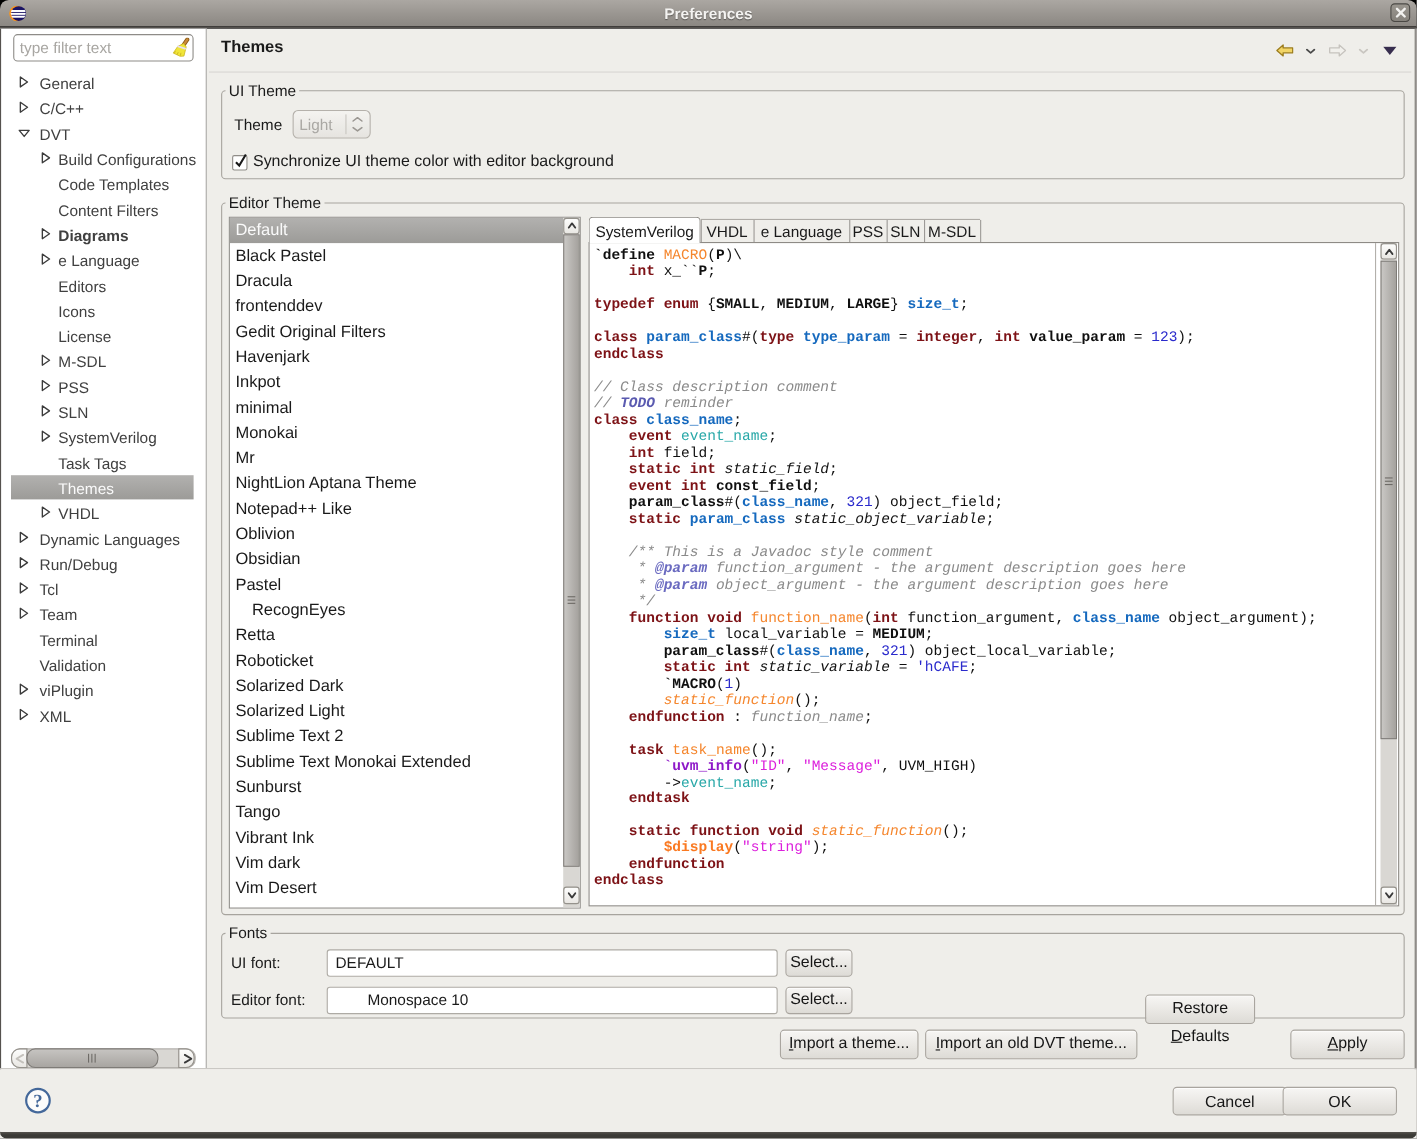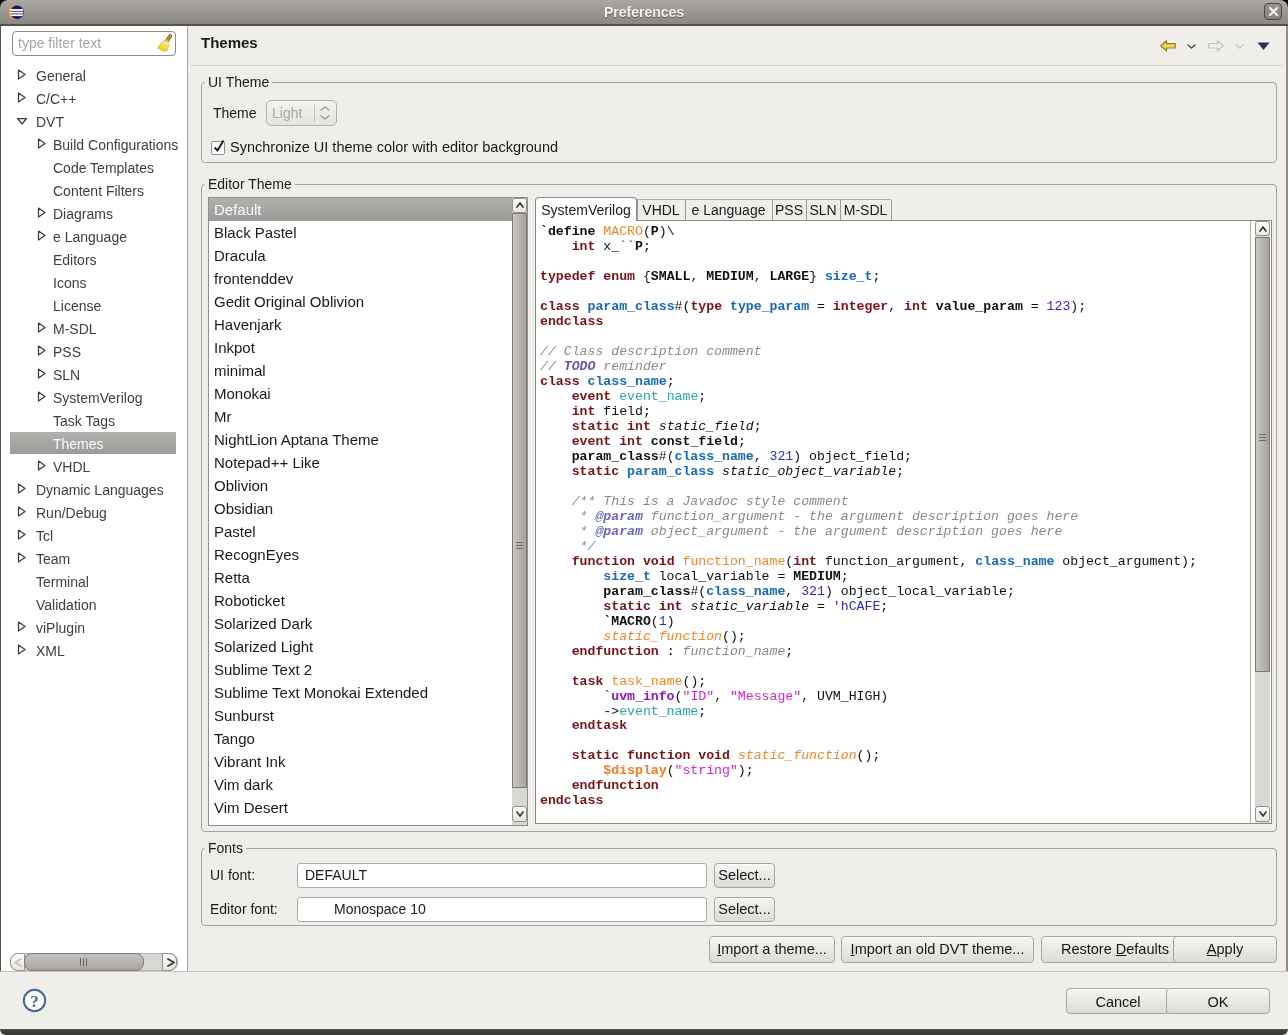--- a/index.html
+++ b/index.html
@@ -85,21 +85,21 @@
 <div class="trow" style="left:36px;top:111px;">DVT</div>
 <svg style="position:absolute;left:36px;top:138px" width="12" height="12">
       <path d="M2.5,1 L9,5.5 L2.5,10 Z" fill="none" stroke="#3c3c3c" stroke-width="1.25" stroke-linejoin="round"></path>
     </svg>
 <div class="trow" style="left:53px;top:134px;">Build Configurations</div>
 <div class="trow" style="left:53px;top:157px;">Code Templates</div>
 <div class="trow" style="left:53px;top:180px;">Content Filters</div>
 <svg style="position:absolute;left:36px;top:207px" width="12" height="12">
       <path d="M2.5,1 L9,5.5 L2.5,10 Z" fill="none" stroke="#3c3c3c" stroke-width="1.25" stroke-linejoin="round"></path>
     </svg>
-<div class="trow" style="left:53px;top:203px;">Diagrams</div>
+<div class="trow" style="left:53px;top:203px;font-weight:bold;">Diagrams</div>
 <svg style="position:absolute;left:36px;top:230px" width="12" height="12">
       <path d="M2.5,1 L9,5.5 L2.5,10 Z" fill="none" stroke="#3c3c3c" stroke-width="1.25" stroke-linejoin="round"></path>
     </svg>
 <div class="trow" style="left:53px;top:226px;">e Language</div>
 <div class="trow" style="left:53px;top:249px;">Editors</div>
 <div class="trow" style="left:53px;top:272px;">Icons</div>
 <div class="trow" style="left:53px;top:295px;">License</div>
 <svg style="position:absolute;left:36px;top:322px" width="12" height="12">
       <path d="M2.5,1 L9,5.5 L2.5,10 Z" fill="none" stroke="#3c3c3c" stroke-width="1.25" stroke-linejoin="round"></path>
     </svg>
@@ -215,32 +215,32 @@
 <div class="fieldset" style="left:201px;top:184px;width:1076px;height:648px;"></div>
 <div class="flabel" style="left:205px;top:177px;">Editor Theme</div>
 
 <div style="position:absolute;left:208px;top:197px;width:320px;height:629px;background:#fff;
  border:1px solid #918f8b;"></div>
 <div style="position:absolute;left:209px;top:198px;width:303px;height:627px;overflow:hidden;">
 <div style="position:absolute;left:0;top:0px;width:303px;height:23px;background:linear-gradient(#b2b1af,#9c9b98);color:#fafafa;font-size:15px;line-height:23px;padding-left:5px;">Default</div>
 <div style="position:absolute;left:0;top:23px;width:303px;height:23px;color:#1a1a1a;font-size:15px;line-height:23px;padding-left:5px;">Black Pastel</div>
 <div style="position:absolute;left:0;top:46px;width:303px;height:23px;color:#1a1a1a;font-size:15px;line-height:23px;padding-left:5px;">Dracula</div>
 <div style="position:absolute;left:0;top:69px;width:303px;height:23px;color:#1a1a1a;font-size:15px;line-height:23px;padding-left:5px;">frontenddev</div>
-<div style="position:absolute;left:0;top:92px;width:303px;height:23px;color:#1a1a1a;font-size:15px;line-height:23px;padding-left:5px;">Gedit Original Oblivion</div>
+<div style="position:absolute;left:0;top:92px;width:303px;height:23px;color:#1a1a1a;font-size:15px;line-height:23px;padding-left:5px;">Gedit Original Filters</div>
 <div style="position:absolute;left:0;top:115px;width:303px;height:23px;color:#1a1a1a;font-size:15px;line-height:23px;padding-left:5px;">Havenjark</div>
 <div style="position:absolute;left:0;top:138px;width:303px;height:23px;color:#1a1a1a;font-size:15px;line-height:23px;padding-left:5px;">Inkpot</div>
 <div style="position:absolute;left:0;top:161px;width:303px;height:23px;color:#1a1a1a;font-size:15px;line-height:23px;padding-left:5px;">minimal</div>
 <div style="position:absolute;left:0;top:184px;width:303px;height:23px;color:#1a1a1a;font-size:15px;line-height:23px;padding-left:5px;">Monokai</div>
 <div style="position:absolute;left:0;top:207px;width:303px;height:23px;color:#1a1a1a;font-size:15px;line-height:23px;padding-left:5px;">Mr</div>
 <div style="position:absolute;left:0;top:230px;width:303px;height:23px;color:#1a1a1a;font-size:15px;line-height:23px;padding-left:5px;">NightLion Aptana Theme</div>
 <div style="position:absolute;left:0;top:253px;width:303px;height:23px;color:#1a1a1a;font-size:15px;line-height:23px;padding-left:5px;">Notepad++ Like</div>
 <div style="position:absolute;left:0;top:276px;width:303px;height:23px;color:#1a1a1a;font-size:15px;line-height:23px;padding-left:5px;">Oblivion</div>
 <div style="position:absolute;left:0;top:299px;width:303px;height:23px;color:#1a1a1a;font-size:15px;line-height:23px;padding-left:5px;">Obsidian</div>
 <div style="position:absolute;left:0;top:322px;width:303px;height:23px;color:#1a1a1a;font-size:15px;line-height:23px;padding-left:5px;">Pastel</div>
-<div style="position:absolute;left:0;top:345px;width:303px;height:23px;color:#1a1a1a;font-size:15px;line-height:23px;padding-left:5px;">RecognEyes</div>
+<div style="position:absolute;left:0;top:345px;width:303px;height:23px;color:#1a1a1a;font-size:15px;line-height:23px;padding-left:20px;">RecognEyes</div>
 <div style="position:absolute;left:0;top:368px;width:303px;height:23px;color:#1a1a1a;font-size:15px;line-height:23px;padding-left:5px;">Retta</div>
 <div style="position:absolute;left:0;top:391px;width:303px;height:23px;color:#1a1a1a;font-size:15px;line-height:23px;padding-left:5px;">Roboticket</div>
 <div style="position:absolute;left:0;top:414px;width:303px;height:23px;color:#1a1a1a;font-size:15px;line-height:23px;padding-left:5px;">Solarized Dark</div>
 <div style="position:absolute;left:0;top:437px;width:303px;height:23px;color:#1a1a1a;font-size:15px;line-height:23px;padding-left:5px;">Solarized Light</div>
 <div style="position:absolute;left:0;top:460px;width:303px;height:23px;color:#1a1a1a;font-size:15px;line-height:23px;padding-left:5px;">Sublime Text 2</div>
 <div style="position:absolute;left:0;top:483px;width:303px;height:23px;color:#1a1a1a;font-size:15px;line-height:23px;padding-left:5px;">Sublime Text Monokai Extended</div>
 <div style="position:absolute;left:0;top:506px;width:303px;height:23px;color:#1a1a1a;font-size:15px;line-height:23px;padding-left:5px;">Sunburst</div>
 <div style="position:absolute;left:0;top:529px;width:278px;height:23px;color:#1a1a1a;font-size:15px;line-height:23px;padding-left:5px;">Tango</div>
 <div style="position:absolute;left:0;top:552px;width:303px;height:23px;color:#1a1a1a;font-size:15px;line-height:23px;padding-left:5px;">Vibrant Ink</div>
 <div style="position:absolute;left:0;top:575px;width:303px;height:23px;color:#1a1a1a;font-size:15px;line-height:23px;padding-left:5px;">Vim dark</div>
@@ -340,18 +340,18 @@
 <div class="flabel" style="left:205px;top:841px;">Fonts</div>
 <div style="position:absolute;left:210px;top:864px;font-size:14px;line-height:23px;color:#1a1a1a;">UI font:</div>
 <div class="inp" style="left:297px;top:863px;width:410px;height:25px;line-height:23px;">DEFAULT</div>
 <div class="btn" style="left:714px;top:863px;width:61px;height:25px;line-height:23px;">Select...</div>
 <div style="position:absolute;left:210px;top:898px;font-size:14px;line-height:23px;color:#1a1a1a;">Editor font:</div>
 <div class="inp" style="left:297px;top:897px;width:410px;height:25px;line-height:23px;padding-left:36px;">Monospace 10</div>
 <div class="btn" style="left:714px;top:897px;width:61px;height:25px;line-height:23px;">Select...</div>
 
 <div class="btn" style="left:709px;top:936px;width:126px;height:27px;line-height:25px;"><u>I</u>mport a theme...</div>
 <div class="btn" style="left:841px;top:936px;width:193px;height:27px;line-height:25px;"><u>I</u>mport an old DVT theme...</div>
-<div class="btn" style="left:1041px;top:936px;width:148px;height:27px;line-height:25px;">Restore <u>D</u>efaults</div>
+<div class="btn" style="left:1041px;top:904px;width:100px;height:27px;line-height:25px;">Restore <u>D</u>efaults</div>
 <div class="btn" style="left:1173px;top:936px;width:104px;height:27px;line-height:25px;"><u>A</u>pply</div>
 
 <div class="btn" style="left:1053px;top:988px;width:104px;height:26px;line-height:26px;margin-left:13px;">Cancel</div>
 <div class="btn" style="left:1166px;top:988px;width:104px;height:26px;line-height:26px;">OK</div>
 
 </div>
 </body></html>

